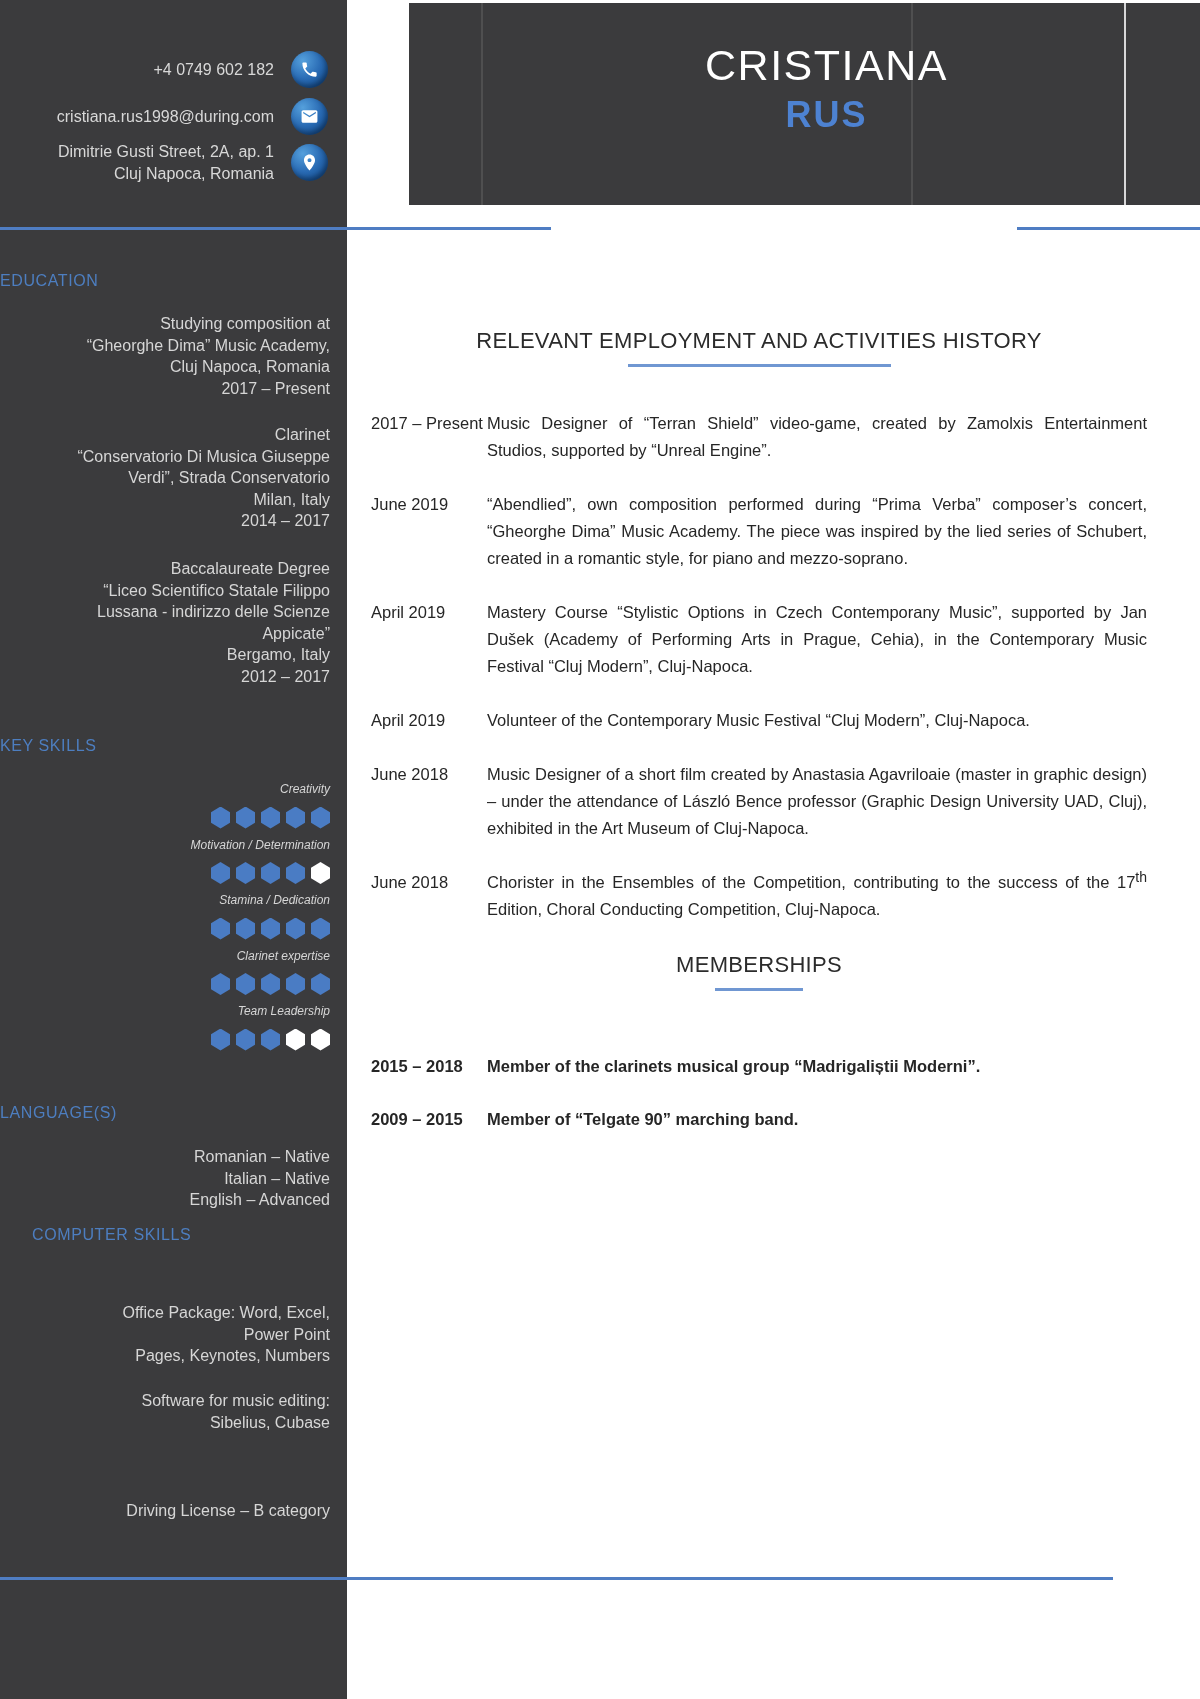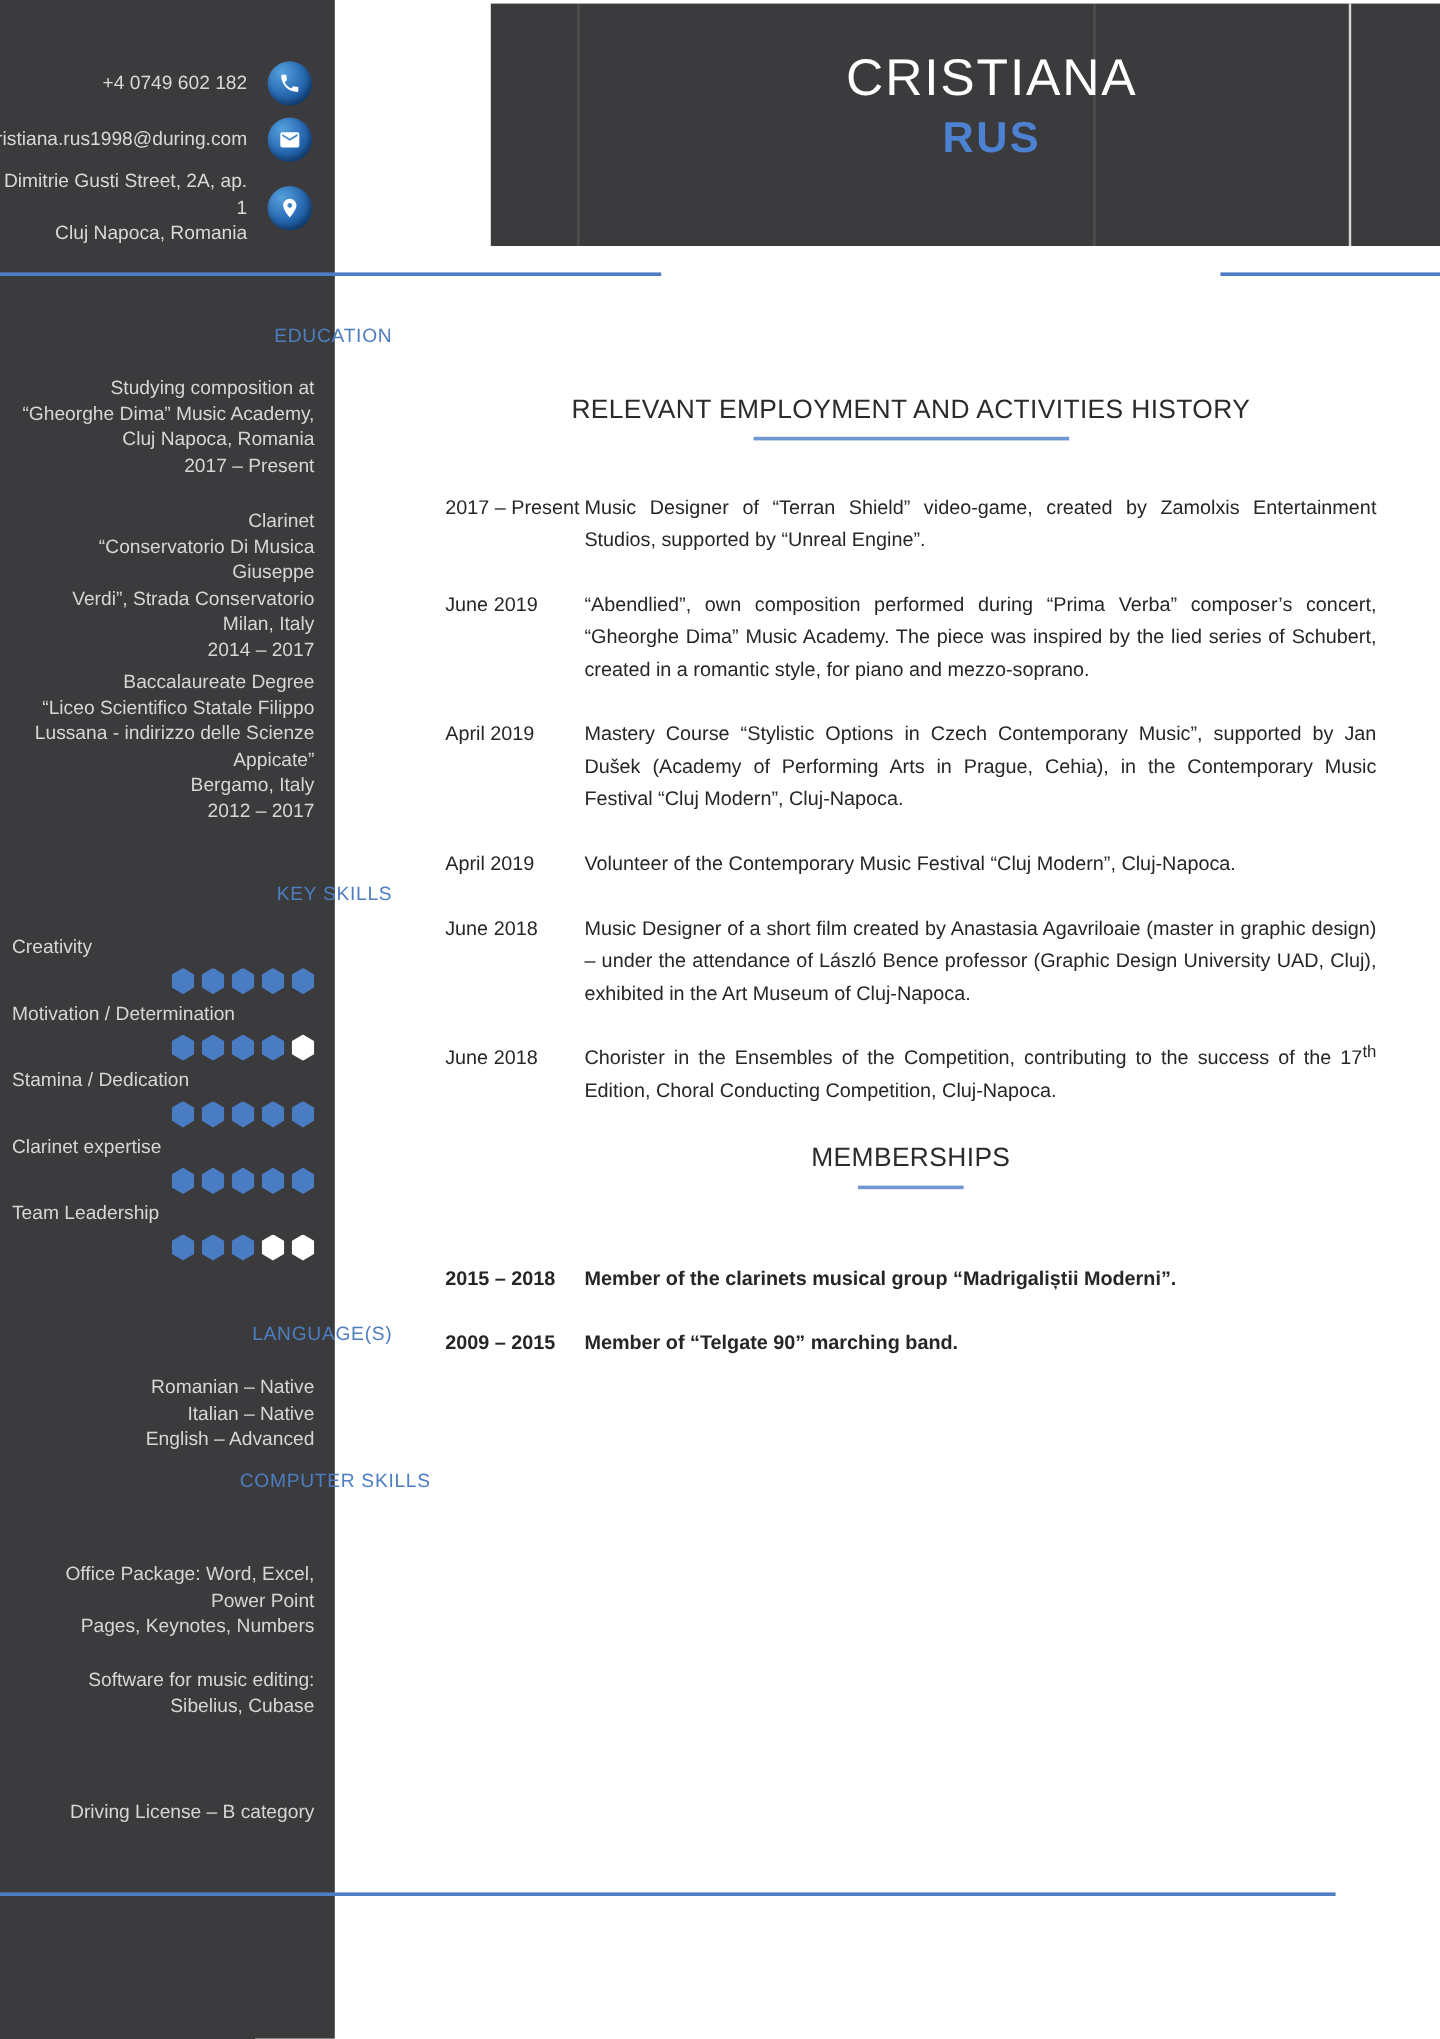--- a/index.html
+++ b/index.html
@@ -1,35 +1,35 @@
 <!DOCTYPE html>
 <html><head>
 <meta charset="utf-8">
 <style>
   html,body { margin:0; padding:0; }
   body {
     width:1200px; height:1699px; position:relative; background:#ffffff;
     font-family:"Liberation Sans", sans-serif; overflow:hidden;
   }
   
-  .sidebar { position:absolute; left:0; top:0; width:279px; height:1699px; background:#3b3b3d; }
+  .sidebar { position:absolute; left:0; top:0; width:347px; height:1699px; background:#3b3b3d; }
   .contact-row { position:absolute; right:19px; display:flex; align-items:center; gap:17px;
                  color:#d8d8d8; font-size:16px; line-height:21.5px; text-align:right; }
   .contact-row .txt { white-space:pre-line; }
   .icon-circle { width:37px; height:37px; border-radius:50%; flex:none;
                  background:radial-gradient(circle at 32% 26%, #55a0dc 0%, #2a6cb5 48%, #0b4488 100%);
                  box-shadow: inset -2px -3px 5px rgba(0,0,0,.35);
                  display:flex; align-items:center; justify-content:center; }
   .icon-circle svg { width:19px; height:19px; fill:#ffffff; }
-  .side-title { position:absolute; left:0; width:100%; text-align:right;
-                color:#4d7ec0; font-size:16px; letter-spacing:.6px; line-height:22px;margin-left:48px; }
+  .side-title { position:absolute; left:0; width:100%; text-align:left;
+                color:#4d7ec0; font-size:16px; letter-spacing:.6px; line-height:22px; }
   .side-block { position:absolute; left:10px; right:17px; text-align:right;
                 color:#d6d6d6; font-size:16px; line-height:21.5px; white-space:pre-line; }
   .skills { position:absolute; left:10px; right:17px; top:779px; }
-  .skill-label { text-align:left; color:#d6d6d6; font-size:16px; line-height:21.5px; }
+  .skill-label { text-align:right; color:#d6d6d6; font-size:12px; line-height:21.5px;font-style:italic; }
   .hexrow { display:flex; justify-content:flex-end; gap:6px; margin:6px 0 6px; height:22px; }
   .hex { width:19px; height:22px; flex:none;
          clip-path:polygon(50% 0,100% 26%,100% 74%,50% 100%,0 74%,0 26%); }
   .hex-filled { background:#4a7cc4; }
   .hex-empty  { background:#ffffff; }
   
   .headerbox { position:absolute; left:365px; top:3px; width:835px; height:202px; background:#3b3b3d;
                text-align:center;margin-left:44px; }
   .seam  { position:absolute; top:0; bottom:0; width:2px; }
   .seam-a { left:72px;  background:rgba(255,255,255,.10); }

